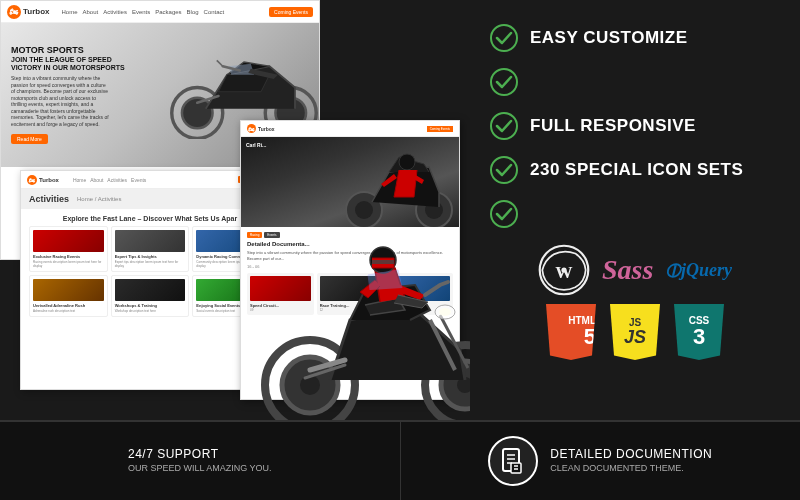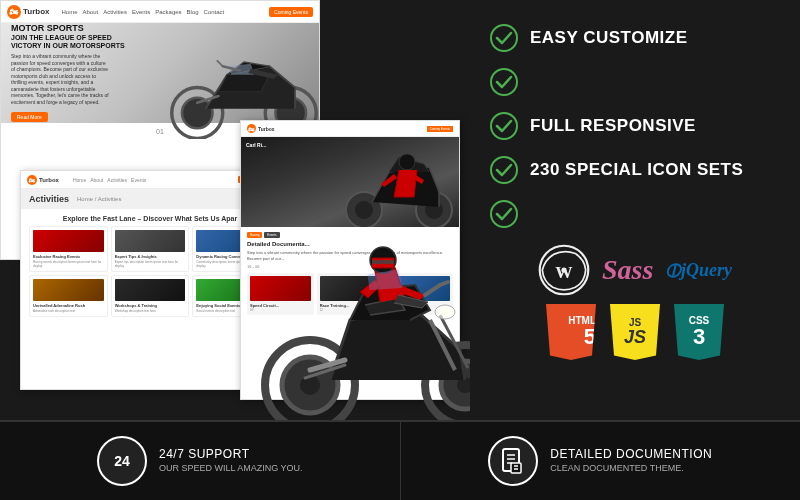--- a/index.html
+++ b/index.html
@@ -85,21 +85,21 @@
       margin-left: auto;
       background: #ff6600;
       color: #fff;
       font-size: 5px;
       padding: 2px 5px;
       border-radius: 2px;
     }
 
     .mockup-hero {
       background: linear-gradient(135deg, #e8e8e8 0%, #c0c0c0 50%, #888 100%);
-      height: 100px;
+      height: 144px;
       position: relative;
       display: flex;
       align-items: center;
       padding: 10px;
     }
 
     .mockup-hero-text {
       z-index: 2;
       position: relative;
     }
@@ -639,23 +639,20 @@
         </div>
       </div>
     </div>
 
   </div>
 </div>
 
 <div class="bottom-bar">
 
   <div class="bottom-item">
-    <div class="hours-badge">
-      <span style="font-size:14px;font-weight:900;color:#fff;font-family:Arial Black,Arial,sans-serif;">24</span>
-    </div>
     <div class="bottom-text">
       <span class="bottom-title">24/7 SUPPORT</span>
       <span class="bottom-subtitle">OUR SPEED WILL AMAZING YOU.</span>
     </div>
   </div>
 
   <div class="bottom-item">
     <div class="bottom-icon-circle">
       <svg width="28" height="28" viewBox="0 0 28 28">
         <rect x="4" y="2" width="16" height="22" rx="2" fill="none" stroke="#fff" stroke-width="2"></rect>

